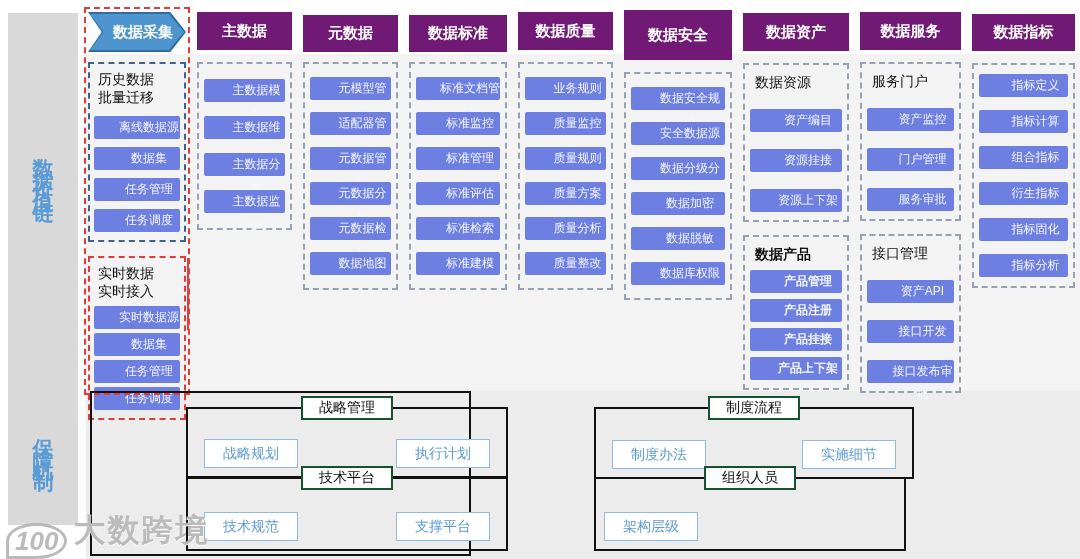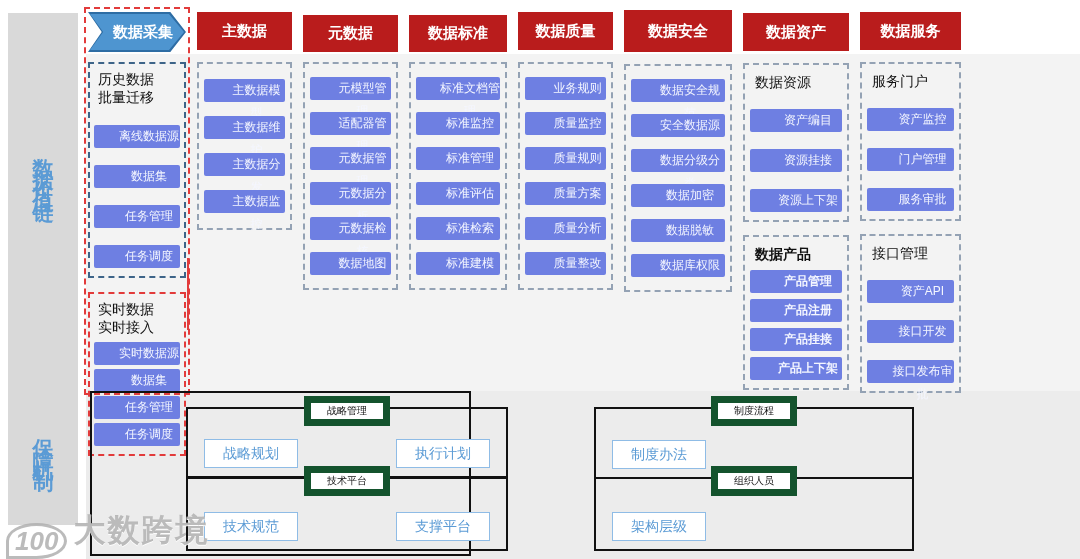--- a/index.html
+++ b/index.html
@@ -18,41 +18,41 @@
   .side-label.top{top:128px;}
   .side-label.bot{top:408px;}
 
   
   .grid{position:absolute;left:88px;top:12px;display:grid;
         grid-template-columns:98px 95px 95px 98px 95px 108px 106px 101px 103px;
         column-gap:11px;}
   .col{position:relative;display:flex;flex-direction:column;}
 
   .tab{height:38px;display:flex;align-items:center;justify-content:center;
-       background:#b91c1c;color:#fff;font-weight:bold;font-size:15px;margin-bottom:12px;}
+       background:#701a75;color:#fff;font-weight:bold;font-size:15px;margin-bottom:12px;}
   .col3 .tab,.col4 .tab{margin-top:3px;height:37px;margin-bottom:10px;}
-  .col6 .tab{margin-top:-2px;height:42px;}
+  .col6 .tab{margin-top:-2px;height:50px;}
   .col7 .tab{margin-top:1px;}
   .col9 .tab{margin-top:2px;height:37px;}
 
   
   .tab-arrow{position:relative;height:40px;margin-bottom:10px;background:none;}
   .arr{position:absolute;inset:0;
        clip-path:polygon(0 0,84% 0,100% 50%,84% 100%,0 100%,14% 50%);background:#2e6da4;}
   .arr-in{position:absolute;inset:2px;
        clip-path:polygon(0 0,84% 0,100% 50%,84% 100%,0 100%,14% 50%);background:#4e95d0;}
   .arr-label{position:absolute;inset:0;display:flex;align-items:center;justify-content:center;
        padding-left:12px;color:#fff;font-weight:bold;font-size:15px;}
 
   
   .gbox{border:2px dashed #94a2b4;display:flex;flex-direction:column;background:transparent;}
   .g4{padding:15px 5px;gap:14px;}
   .g6{padding:13px 5px;gap:12px;}
   .g6i{padding:9px 5px;gap:13px;}
-  .gA{border-color:#3d6488;padding:4px 4px 8px 4px;gap:17px;}
+  .gA{border-color:#3d6488;padding:4px 4px 8px 4px;gap:8px;}
   .gB{border-color:#e23b3b;padding:4px 4px 8px 4px;gap:4px;margin-top:14px;}
   .g7a,.g8a{padding:8px 5px;gap:17px;}
   .g7b{padding:8px 5px;gap:6px;margin-top:13px;font-weight:bold;}
   .g8b{padding:8px 5px;gap:17px;margin-top:13px;}
 
   .gtitle{font-size:14px;color:#111;padding-left:5px;line-height:19px;}
   .gtitle2{font-size:14px;color:#111;padding-left:4px;line-height:18px;margin:2px 0 2px 0;}
 
   .btn{height:23px;line-height:23px;background:#6e7fe2;color:#f4f6ff;
        font-size:12px;text-align:center;border-radius:2px;cursor:pointer;padding-left:24px;}
@@ -61,28 +61,28 @@
   .red-frame{position:absolute;top:-5px;left:-4px;right:-4px;height:384px;
              border:2px dashed #e23b3b;pointer-events:none;}
   .red-line{position:absolute;right:-3px;top:246px;width:2px;height:72px;background:#e23b3b;}
 
   
   .outer-frame{position:absolute;left:90px;top:391px;width:377px;height:161px;
                border:2px solid #111;}
   .bbox{position:absolute;border:2px solid #111;display:flex;justify-content:space-between;
         align-items:flex-end;padding:0 16px 8px 16px;}
   .bbox .ttl{position:absolute;top:-13px;left:50%;transform:translateX(-50%);
-        background:#fff;border:7px solid #14532d;padding:1px 16px;font-size:10px;color:#111;
+        background:#fff;border:2px solid #14532d;padding:1px 16px;font-size:14px;color:#111;
         white-space:nowrap;}
   .wbtn{width:92px;height:27px;line-height:27px;background:#fff;border:1px solid #8fbce6;
         color:#5b9bd5;font-size:14px;text-align:center;cursor:pointer;}
   .b-strategy{left:186px;top:407px;width:286px;height:59px;}
   .b-tech{left:186px;top:477px;width:286px;height:62px;}
   .b-system{left:594px;top:407px;width:284px;height:60px;}
-  .b-org{left:594px;top:477px;width:284px;height:62px;}
+  .b-org{left:594px;top:477px;width:284px;height:62px;padding-left:8px;}
 
   
   .watermark{position:absolute;left:6px;top:503px;display:flex;align-items:center;gap:6px;
              color:rgba(175,175,175,0.85);text-shadow:0 1px 0 rgba(255,255,255,.9);
              font-weight:bold;pointer-events:none;}
   .wm-logo{font-size:26px;font-style:italic;border:3px solid rgba(175,175,175,0.85);
            border-radius:50% 50% 50% 0;padding:0 6px;line-height:30px;margin-top:20px;}
   .wm-text{font-size:32px;letter-spacing:2px;}
 </style>
 </head>
@@ -214,40 +214,52 @@
         <div class="btn">服务审批</div>
       </div>
       <div class="gbox g8b">
         <div class="gtitle">接口管理</div>
         <div class="btn">资产API</div>
         <div class="btn">接口开发</div>
         <div class="btn">接口发布审批</div>
       </div>
     </div>
 
+    <div class="col col9">
+      <div class="tab">数据指标</div>
+      <div class="gbox g6i">
+        <div class="btn">指标定义</div>
+        <div class="btn">指标计算</div>
+        <div class="btn">组合指标</div>
+        <div class="btn">衍生指标</div>
+        <div class="btn">指标固化</div>
+        <div class="btn">指标分析</div>
+      </div>
+    </div>
 
   </div>
 
   <div class="outer-frame"></div>
 
   <div class="bbox b-strategy">
     <div class="ttl">战略管理</div>
     <div class="wbtn">战略规划</div>
     <div class="wbtn">执行计划</div>
   </div>
 
   <div class="bbox b-tech">
     <div class="ttl">技术平台</div>
     <div class="wbtn">技术规范</div>
     <div class="wbtn">支撑平台</div>
   </div>
 
   <div class="bbox b-system">
     <div class="ttl">制度流程</div>
     <div class="wbtn">制度办法</div>
+    <div class="wbtn">实施细节</div>
   </div>
 
   <div class="bbox b-org">
     <div class="ttl">组织人员</div>
     <div class="wbtn">架构层级</div>
   </div>
 
   <div class="watermark">
     <span class="wm-logo">100</span>
     <span class="wm-text">大数跨境</span>

